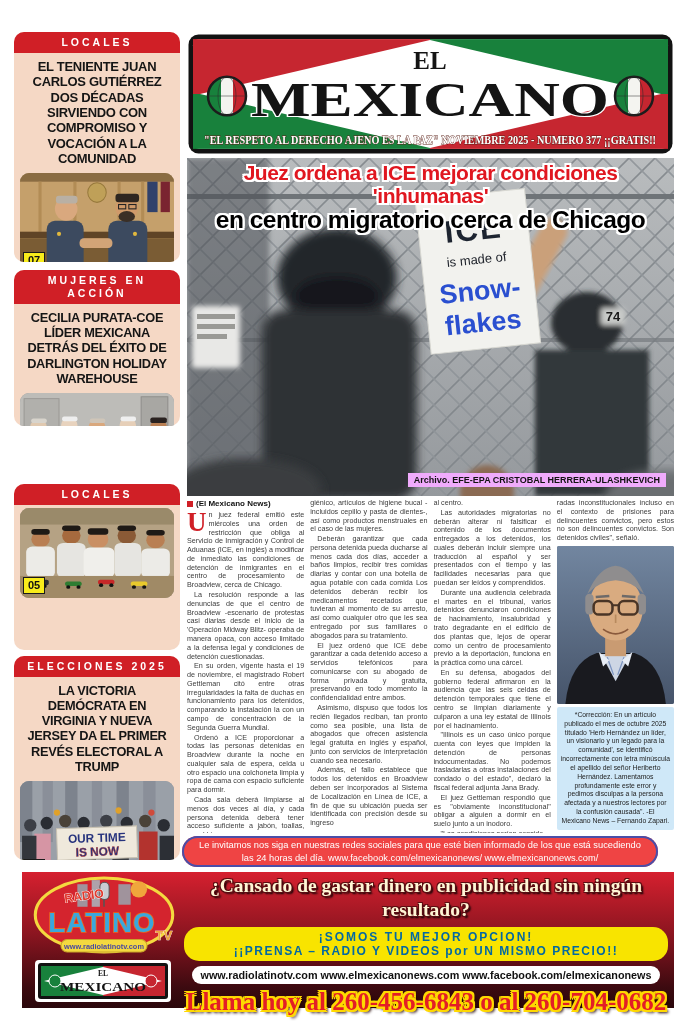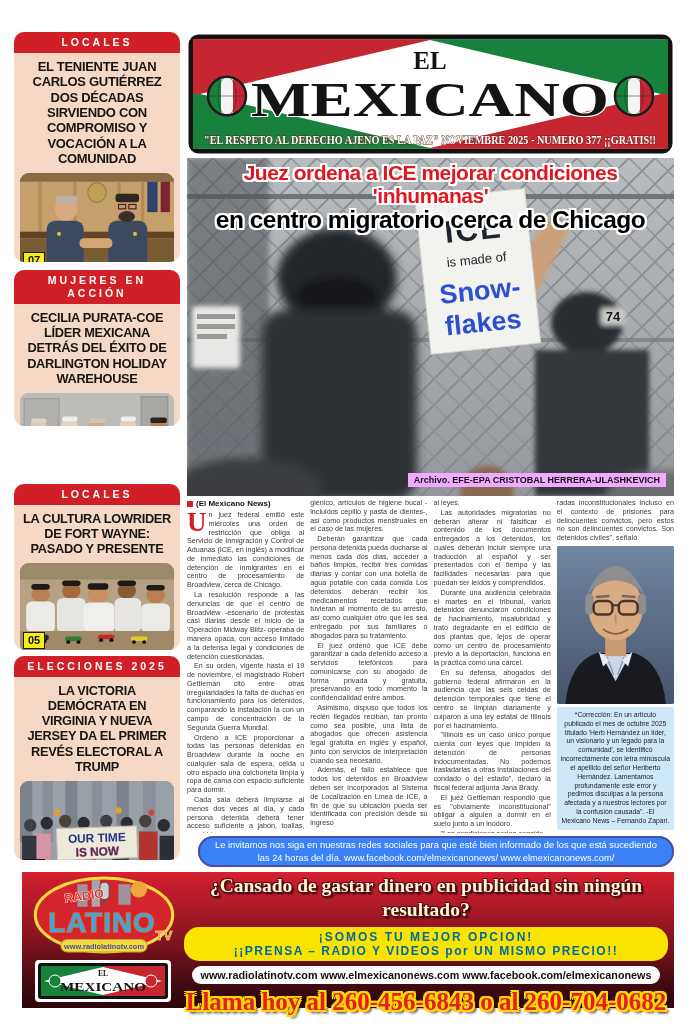--- a/index.html
+++ b/index.html
@@ -43,21 +43,21 @@
   .col p{margin:0 0 1px 0;font-size:7.2px;line-height:1.22;color:#3b3b3b;text-align:justify;text-indent:7px;}
   .col p.cont{text-indent:0;}
   .dropcap{float:left;color:#d01f26;font-weight:bold;font-size:27px;line-height:22px;
        padding-right:2px;font-family:"Liberation Serif",serif;}
   .portrait{width:100%;height:158px;border-radius:2px;overflow:hidden;margin:3px 0 3px 0;background:#5a6a7e;}
   .portrait svg{display:block;width:100%;height:100%;}
   .correction{background:#cfe8f8;color:#222;font-size:6.8px;line-height:1.3;text-align:center;
        padding:4px 4px;border-radius:2px;}
 
   
-  .social-box{position:absolute;left:198px;top:836px;width:476px;height:31px;background:#3b82f6;
+  .social-box{position:absolute;left:182px;top:836px;width:476px;height:31px;background:#ef4444;
        border-radius:16px;color:#fff;font-size:9.3px;line-height:1.35;display:flex;align-items:center;
        justify-content:center;text-align:center;padding:0 14px;box-sizing:border-box;
        box-shadow:inset 0 0 0 2px #4a4ea8;}
 
   
   .ad{position:absolute;left:22px;top:872px;width:652px;height:136px;
       background:linear-gradient(#d6202f 0%,#8c1520 45%,#3c0a10 85%,#2a070b 100%);}
   .ad-left{position:absolute;left:8px;top:4px;width:150px;height:128px;}
   .radio-logo{width:148px;height:80px;}
   .radio-logo svg,.mex-mini svg{display:block;width:100%;height:100%;}
@@ -144,21 +144,20 @@
           <line x1="110" y1="68" x2="110" y2="100" stroke="#8a6a38"></line>
         <rect x="48" y="84" width="22" height="8" fill="#efefe8"></rect>
           <rect x="92" y="74" width="20" height="7" fill="#efefe8"></rect>
       </svg>
       <div class="page-badge" style="left:2px;top:36%;">02</div>
     </div>
   </div>
 
   <div class="card" style="top:484px;height:166px;">
     <div class="card-header">LOCALES</div>
-    <div class="card-headline" style="font-size:12.8px;">LA CULTURA LOWRIDER DE FORT WAYNE: PASADO Y PRESENTE</div>
     <div class="card-photo" style="height:90px;">
       <svg viewBox="0 0 150 98" preserveAspectRatio="none">
         <rect width="150" height="98" fill="#b5a284"></rect>
         <rect width="150" height="18" fill="#9a8a6a"></rect>
         <circle cx="20" cy="34" r="9" fill="#b97f53"></circle>
           <rect x="11" y="23" width="18" height="6" rx="3" fill="#1f1a16"></rect>
         <circle cx="50" cy="30" r="9" fill="#a66a3e"></circle>
           <rect x="41" y="19" width="18" height="6" rx="3" fill="#1f1a16"></rect>
         <circle cx="76" cy="34" r="10" fill="#c98f63"></circle>
           <rect x="66" y="22" width="20" height="7" rx="3" fill="#1f1a16"></rect>
@@ -341,21 +340,21 @@
       <p>Cada sala deberá limpiarse al menos dos veces al día, y cada persona detenida deberá tener acceso suficiente a jabón, toallas, papel hi-</p>
     </div>
     <div class="col">
       <p class="cont">giénico, artículos de higiene bucal -incluidos cepillo y pasta de dientes-, así como productos menstruales en el caso de las mujeres.</p>
       <p>Deberán garantizar que cada persona detenida pueda ducharse al menos cada dos días, acceder a baños limpios, recibir tres comidas diarias y contar con una botella de agua potable con cada comida Los detenidos deberán recibir los medicamentos recetados que tuvieran al momento de su arresto, así como cualquier otro que les sea entregado por sus familiares o abogados para su tratamiento.</p>
       <p>El juez ordenó que ICE debe garantizar a cada detenido acceso a servicios telefónicos para comunicarse con su abogado de forma privada y gratuita, preservando en todo momento la confidencialidad entre ambos.</p>
       <p>Asimismo, dispuso que todos los recién llegados reciban, tan pronto como sea posible, una lista de abogados que ofrecen asistencia legal gratuita en inglés y español, junto con servicios de interpretación cuando sea necesario.</p>
       <p>Además, el fallo establece que todos los detenidos en Broadview deben ser incorporados al Sistema de Localización en Línea de ICE, a fin de que su ubicación pueda ser identificada con precisión desde su ingreso</p>
     </div>
     <div class="col">
-      <p class="cont">al leyes.</p>
+      <p class="cont">al centro.</p>
       <p>Las autoridades migratorias no deberán alterar ni falsificar el contenido de los documentos entregados a los detenidos, los cuales deberán incluir siempre una traducción al español y ser presentados con el tiempo y las facilidades necesarias para que puedan ser leídos y comprendidos.</p>
       <p>Durante una audiencia celebrada el martes en el tribunal, varios detenidos denunciaron condiciones de hacinamiento, insalubridad y trato degradante en el edificio de dos plantas que, lejos de operar como un centro de procesamiento previo a la deportación, funciona en la práctica como una cárcel.</p>
       <p>En su defensa, abogados del gobierno federal afirmaron en la audiencia que las seis celdas de detención temporales que tiene el centro se limpian diariamente y culparon a una ley estatal de Illinois por el hacinamiento.</p>
       <p>"Illinois es un caso único porque cuenta con leyes que impiden la detención de personas indocumentadas. No podemos trasladarlas a otras instalaciones del condado o del estado", declaró la fiscal federal adjunta Jana Brady.</p>
       <p>El juez Gettleman respondió que es "obviamente inconstitucional" obligar a alguien a dormir en el suelo junto a un inodoro.</p>
       <p>"Las condiciones serían conside-</p>
     </div>
     <div class="col">
       <p class="cont">radas inconstitucionales incluso en el contexto de prisiones para delincuentes convictos, pero estos no son delincuentes convictos. Son detenidos civiles", señaló.</p>
       <div class="portrait">

